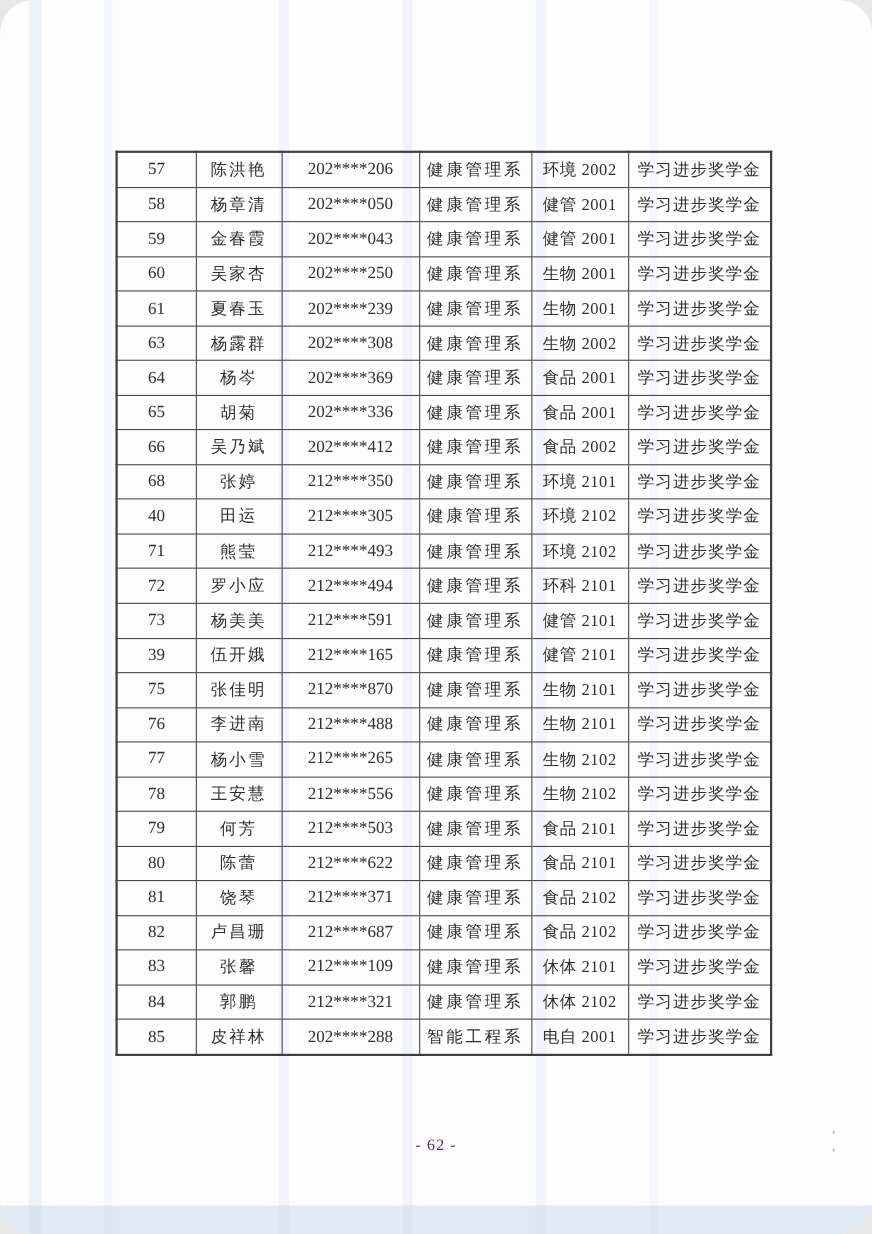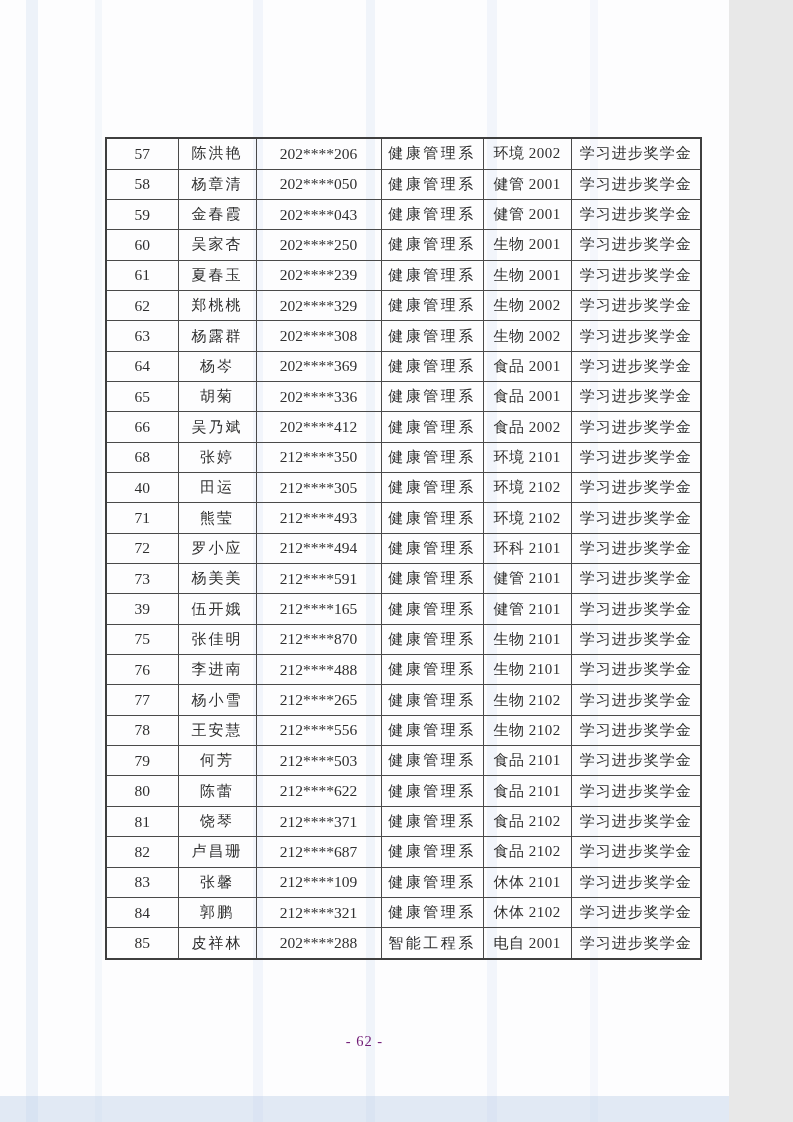--- a/index.html
+++ b/index.html
@@ -2,26 +2,27 @@
 <html><head>
 <meta charset="utf-8">
 <style>
   html, body {
     margin: 0;
     padding: 0;
     background: #e8e8e8;
   }
   .page {
     position: relative;
-    width: 729px;
+    width: 793px;
     height: 1122px;
     background: #fdfdfe;
     overflow: hidden;
     font-family: "Liberation Serif", serif;
     color: #2f2f2f;
+    border-radius: 31px;
   }
   
   .streak {
     position: absolute;
     top: 0;
     height: 100%;
     background: rgba(198, 216, 238, 0.28);
     pointer-events: none;
   }
   .streak.s1 { left: 26px;  width: 12px; }
@@ -145,28 +146,20 @@
         </tr>
         <tr>
           <td class="col-row-number">61</td>
           <td class="col-student-name">夏春玉</td>
           <td class="col-student-id">202****239</td>
           <td class="col-department">健康管理系</td>
           <td class="col-class">生物 2001</td>
           <td class="col-award">学习进步奖学金</td>
         </tr>
         <tr>
-          <td class="col-row-number">62</td>
-          <td class="col-student-name">郑桃桃</td>
-          <td class="col-student-id">202****329</td>
-          <td class="col-department">健康管理系</td>
-          <td class="col-class">生物 2002</td>
-          <td class="col-award">学习进步奖学金</td>
-        </tr>
-        <tr>
           <td class="col-row-number">63</td>
           <td class="col-student-name">杨露群</td>
           <td class="col-student-id">202****308</td>
           <td class="col-department">健康管理系</td>
           <td class="col-class">生物 2002</td>
           <td class="col-award">学习进步奖学金</td>
         </tr>
         <tr>
           <td class="col-row-number">64</td>
           <td class="col-student-name">杨岑</td>

